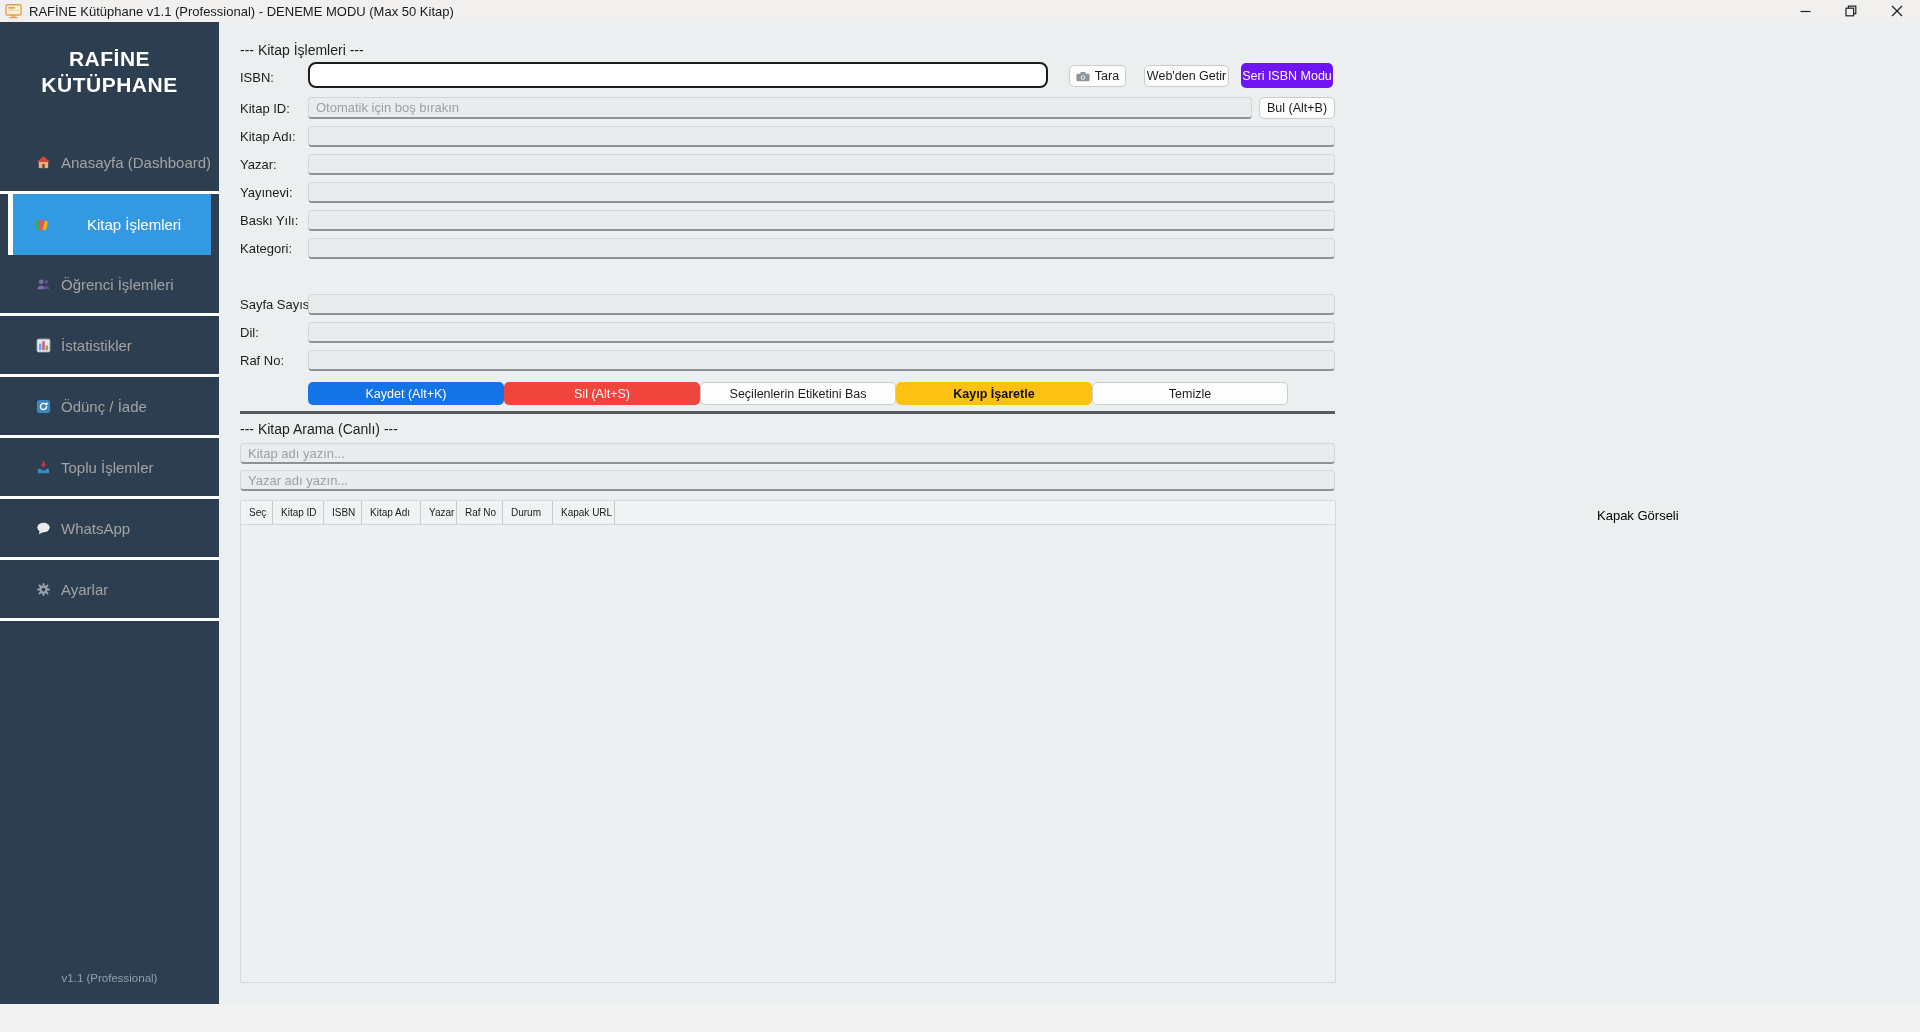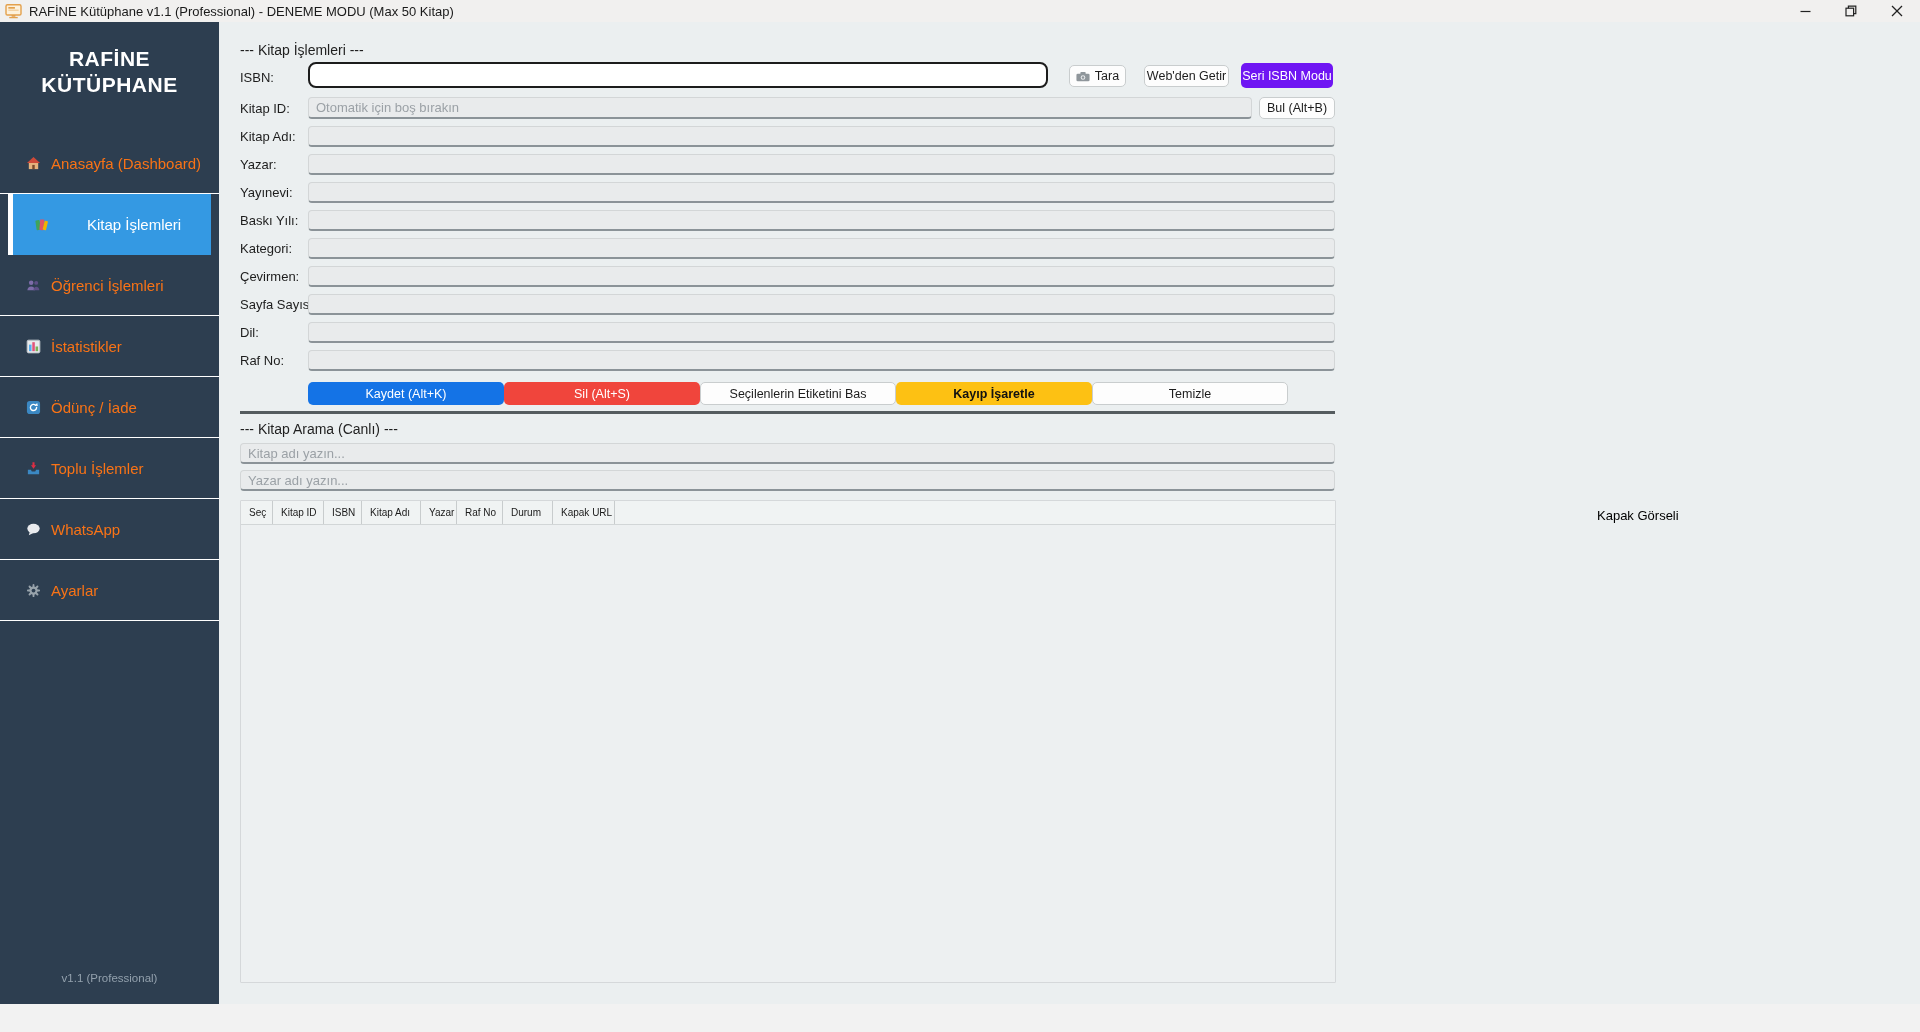--- a/index.html
+++ b/index.html
@@ -11,22 +11,22 @@
   .titlebar{position:absolute;left:0;top:0;width:1920px;height:22px;background:#f1f0ef;display:flex;align-items:center;}
   .titlebar .appicon{margin-left:5px;display:flex;align-items:center;}
   .titlebar .title{margin-left:7px;font-size:13px;color:#1a1a1a;white-space:nowrap;}
   .wincontrols{position:absolute;right:0;top:0;height:22px;display:flex;}
   .winbtn{width:46px;height:22px;display:flex;align-items:center;justify-content:center;}
 
   
   .sidebar{position:absolute;left:0;top:22px;width:219px;height:982px;background:#2d3e50;}
   .logo{margin-top:24px;text-align:center;color:#ffffff;font-weight:bold;font-size:21px;line-height:26px;letter-spacing:0.5px;}
   .nav{position:absolute;left:0;top:111px;width:219px;}
-  .side-item{height:61px;display:flex;align-items:center;padding-left:25px;box-sizing:border-box;
-             border-bottom:1px solid #ffffff;color:#f97316;font-size:15px;cursor:default;}
+  .side-item{height:61px;display:flex;align-items:center;padding-left:35px;box-sizing:border-box;
+             border-bottom:3px solid #ffffff;color:#a3a3a3;font-size:15px;cursor:default;}
   .side-item .ic{width:16px;height:16px;margin-right:10px;display:flex;align-items:center;justify-content:center;flex:none;}
   .side-item.active{background:#3499e3;margin:0 8px;border-left:5px solid #ffffff;border-bottom:none;
                     padding-left:20px;color:#ffffff;height:61px;gap:28px;}
   .version{position:absolute;left:0;bottom:20px;width:219px;text-align:center;font-size:11.5px;color:#93a1ad;}
 
   
   .main{position:absolute;left:219px;top:22px;width:1701px;height:982px;background:#ebeff0;}
   .bottomstrip{position:absolute;left:0;top:1004px;width:1920px;height:28px;background:#f2f2f2;}
 
   .section-title{position:absolute;font-size:14px;font-weight:500;color:#1f1f1f;white-space:nowrap;}
@@ -256,24 +256,20 @@
       <input class="entry" style="">
     </div>
     <div class="row" style="top:160px;">
       <span class="flabel">Yayınevi:</span>
       <input class="entry" style="">
     </div>
     <div class="row" style="top:216px;">
       <span class="flabel">Kategori:</span>
       <input class="entry" style="">
     </div>
-    <div class="row" style="top:244px;">
-      <span class="flabel">Çevirmen:</span>
-      <input class="entry" style="">
-    </div>
     <div class="row" style="top:272px;">
       <span class="flabel">Sayfa Sayısı:</span>
       <input class="entry" style="">
     </div>
     <div class="row" style="top:300px;">
       <span class="flabel">Dil:</span>
       <input class="entry" style="">
     </div>
     <div class="row" style="top:328px;">
       <span class="flabel">Raf No:</span>

